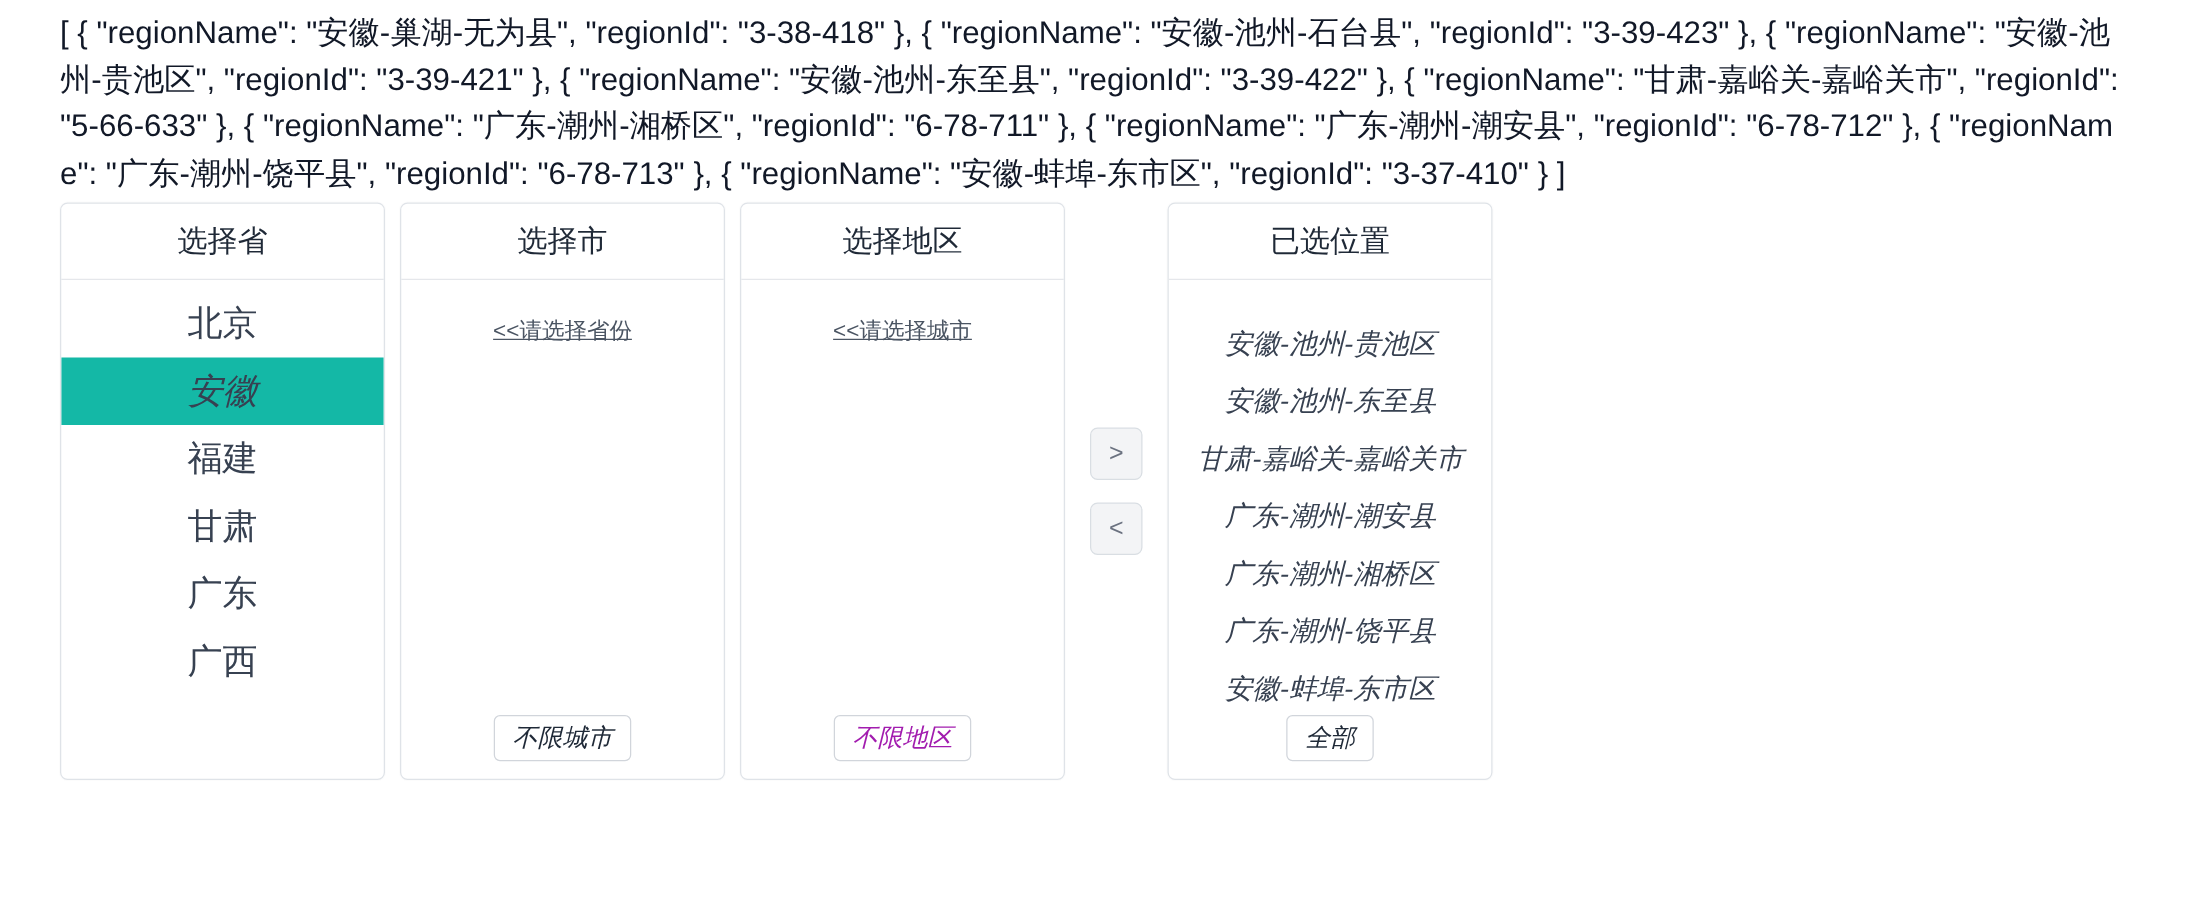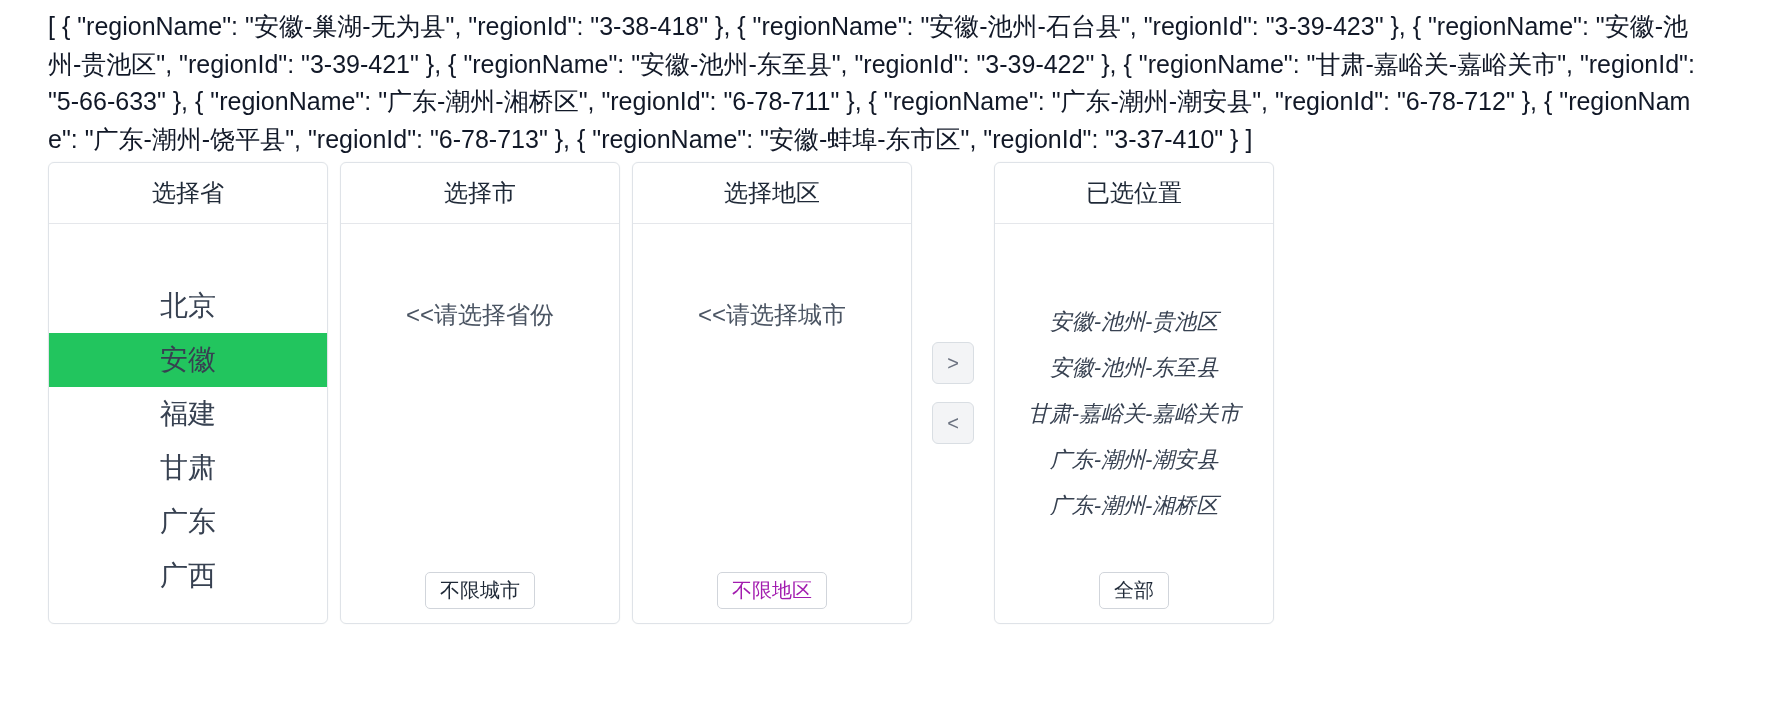--- a/index.html
+++ b/index.html
@@ -21,62 +21,64 @@
     word-break: break-all;
     white-space: normal;
     padding-bottom: 4px;
   }
   .panels {
     display: flex;
     gap: 12px;
     align-items: flex-start;
   }
   .panel {
-    width: 280px;
+    width: 260px;
     border: 1px solid #dfe3e8;
     border-radius: 6px;
     background: #ffffff;
     display: flex;
     flex-direction: column;
     height: 462px;
     box-shadow: 0 0 0 1px rgba(0,0,0,0.01);
-    gap: 47px;
   }
   .panel-header {
     text-align: center;
     font-size: 24px;
     color: #1f2937;
     padding: 14px 0 14px 0;
     border-bottom: 1px solid #e5e7eb;
     font-weight: 400;
   }
   .panel-body {
     flex: 1 1 auto;
     overflow-y: auto;
     padding-top: 8px;
   }
   .panel-body.placeholder {
     padding-top: 28px;
     text-align: center;
-    font-size: 24px;
+    font-size: 18px;
     color: #4b5563;
+    text-decoration: underline;
   }
   .list-item {
     text-align: center;
     font-size: 28px;
     color: #374151;
     padding: 8px 0;
     cursor: pointer;
   }
   .list-item.hovered {
-    background: #22c55e;
+    background: #14b8a6;
+    font-style: italic;
   }
   .panel-footer {
     padding: 10px 0 14px 0;
     text-align: center;
+    font-style: italic;
   }
   .footer-btn {
     display: inline-block;
     font-size: 20px;
     color: #1f2937;
     padding: 4px 14px;
     border: 1px solid #d1d5db;
     border-radius: 5px;
     background: #ffffff;
     cursor: pointer;

